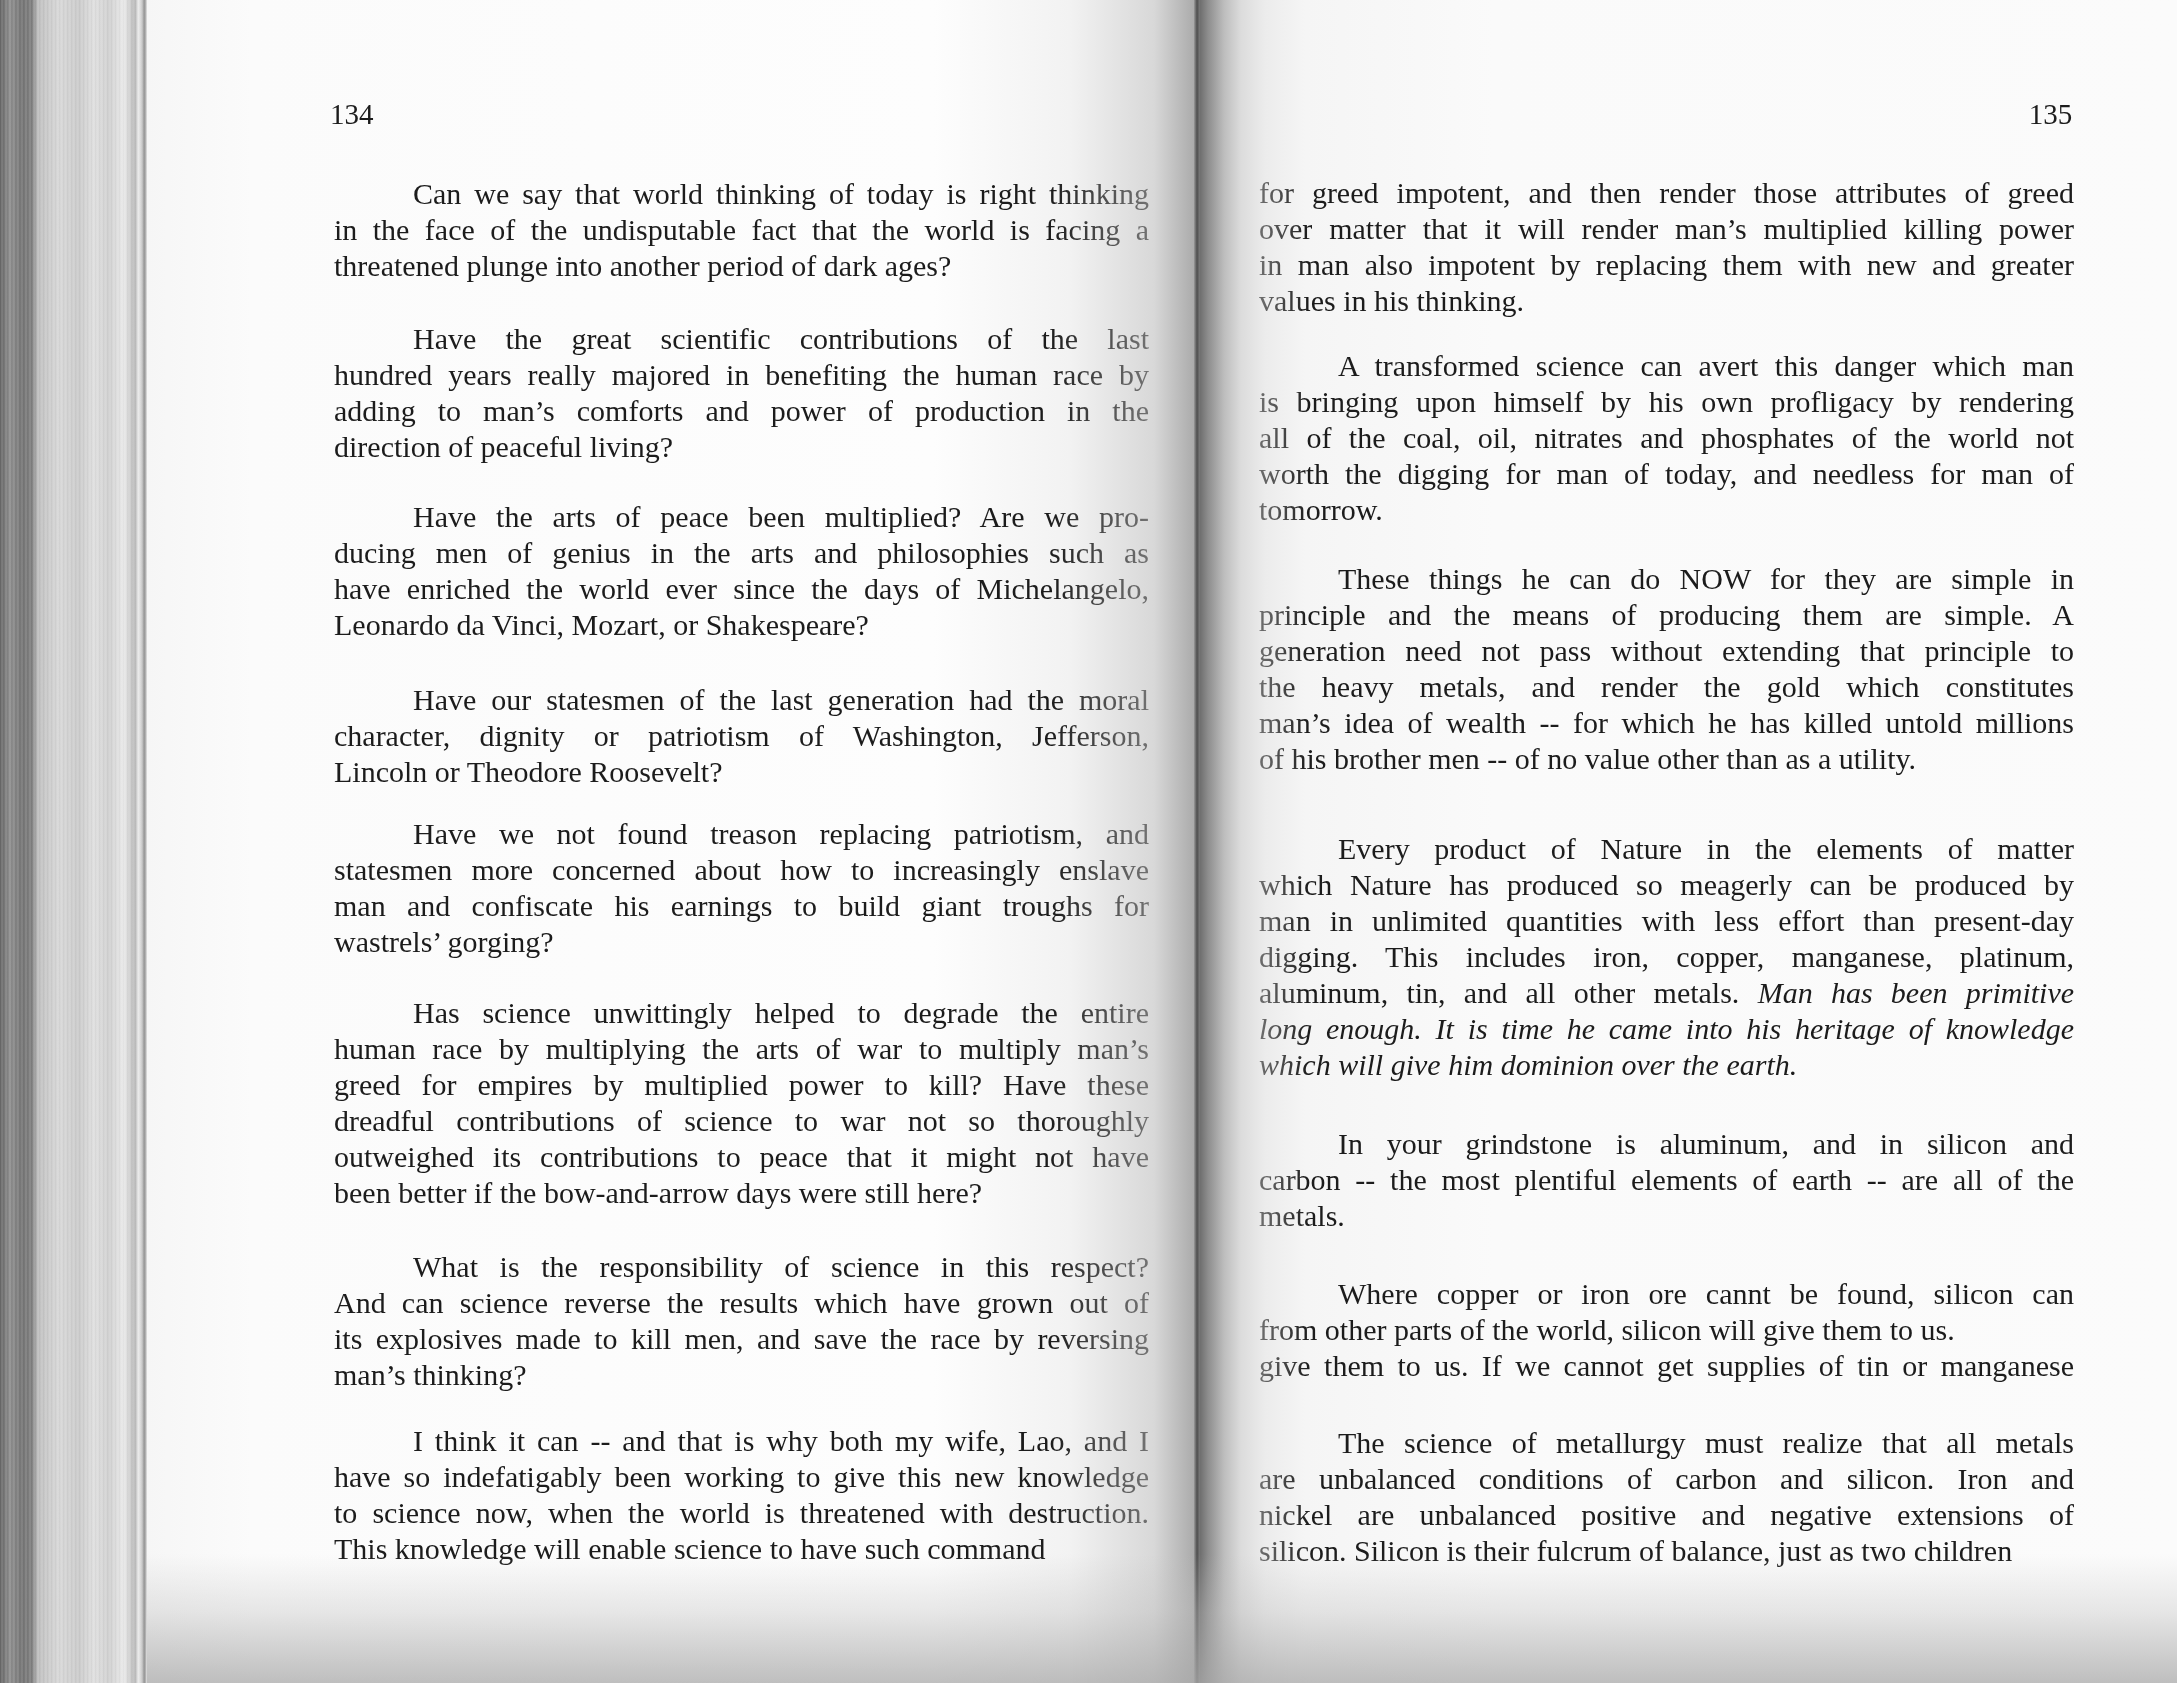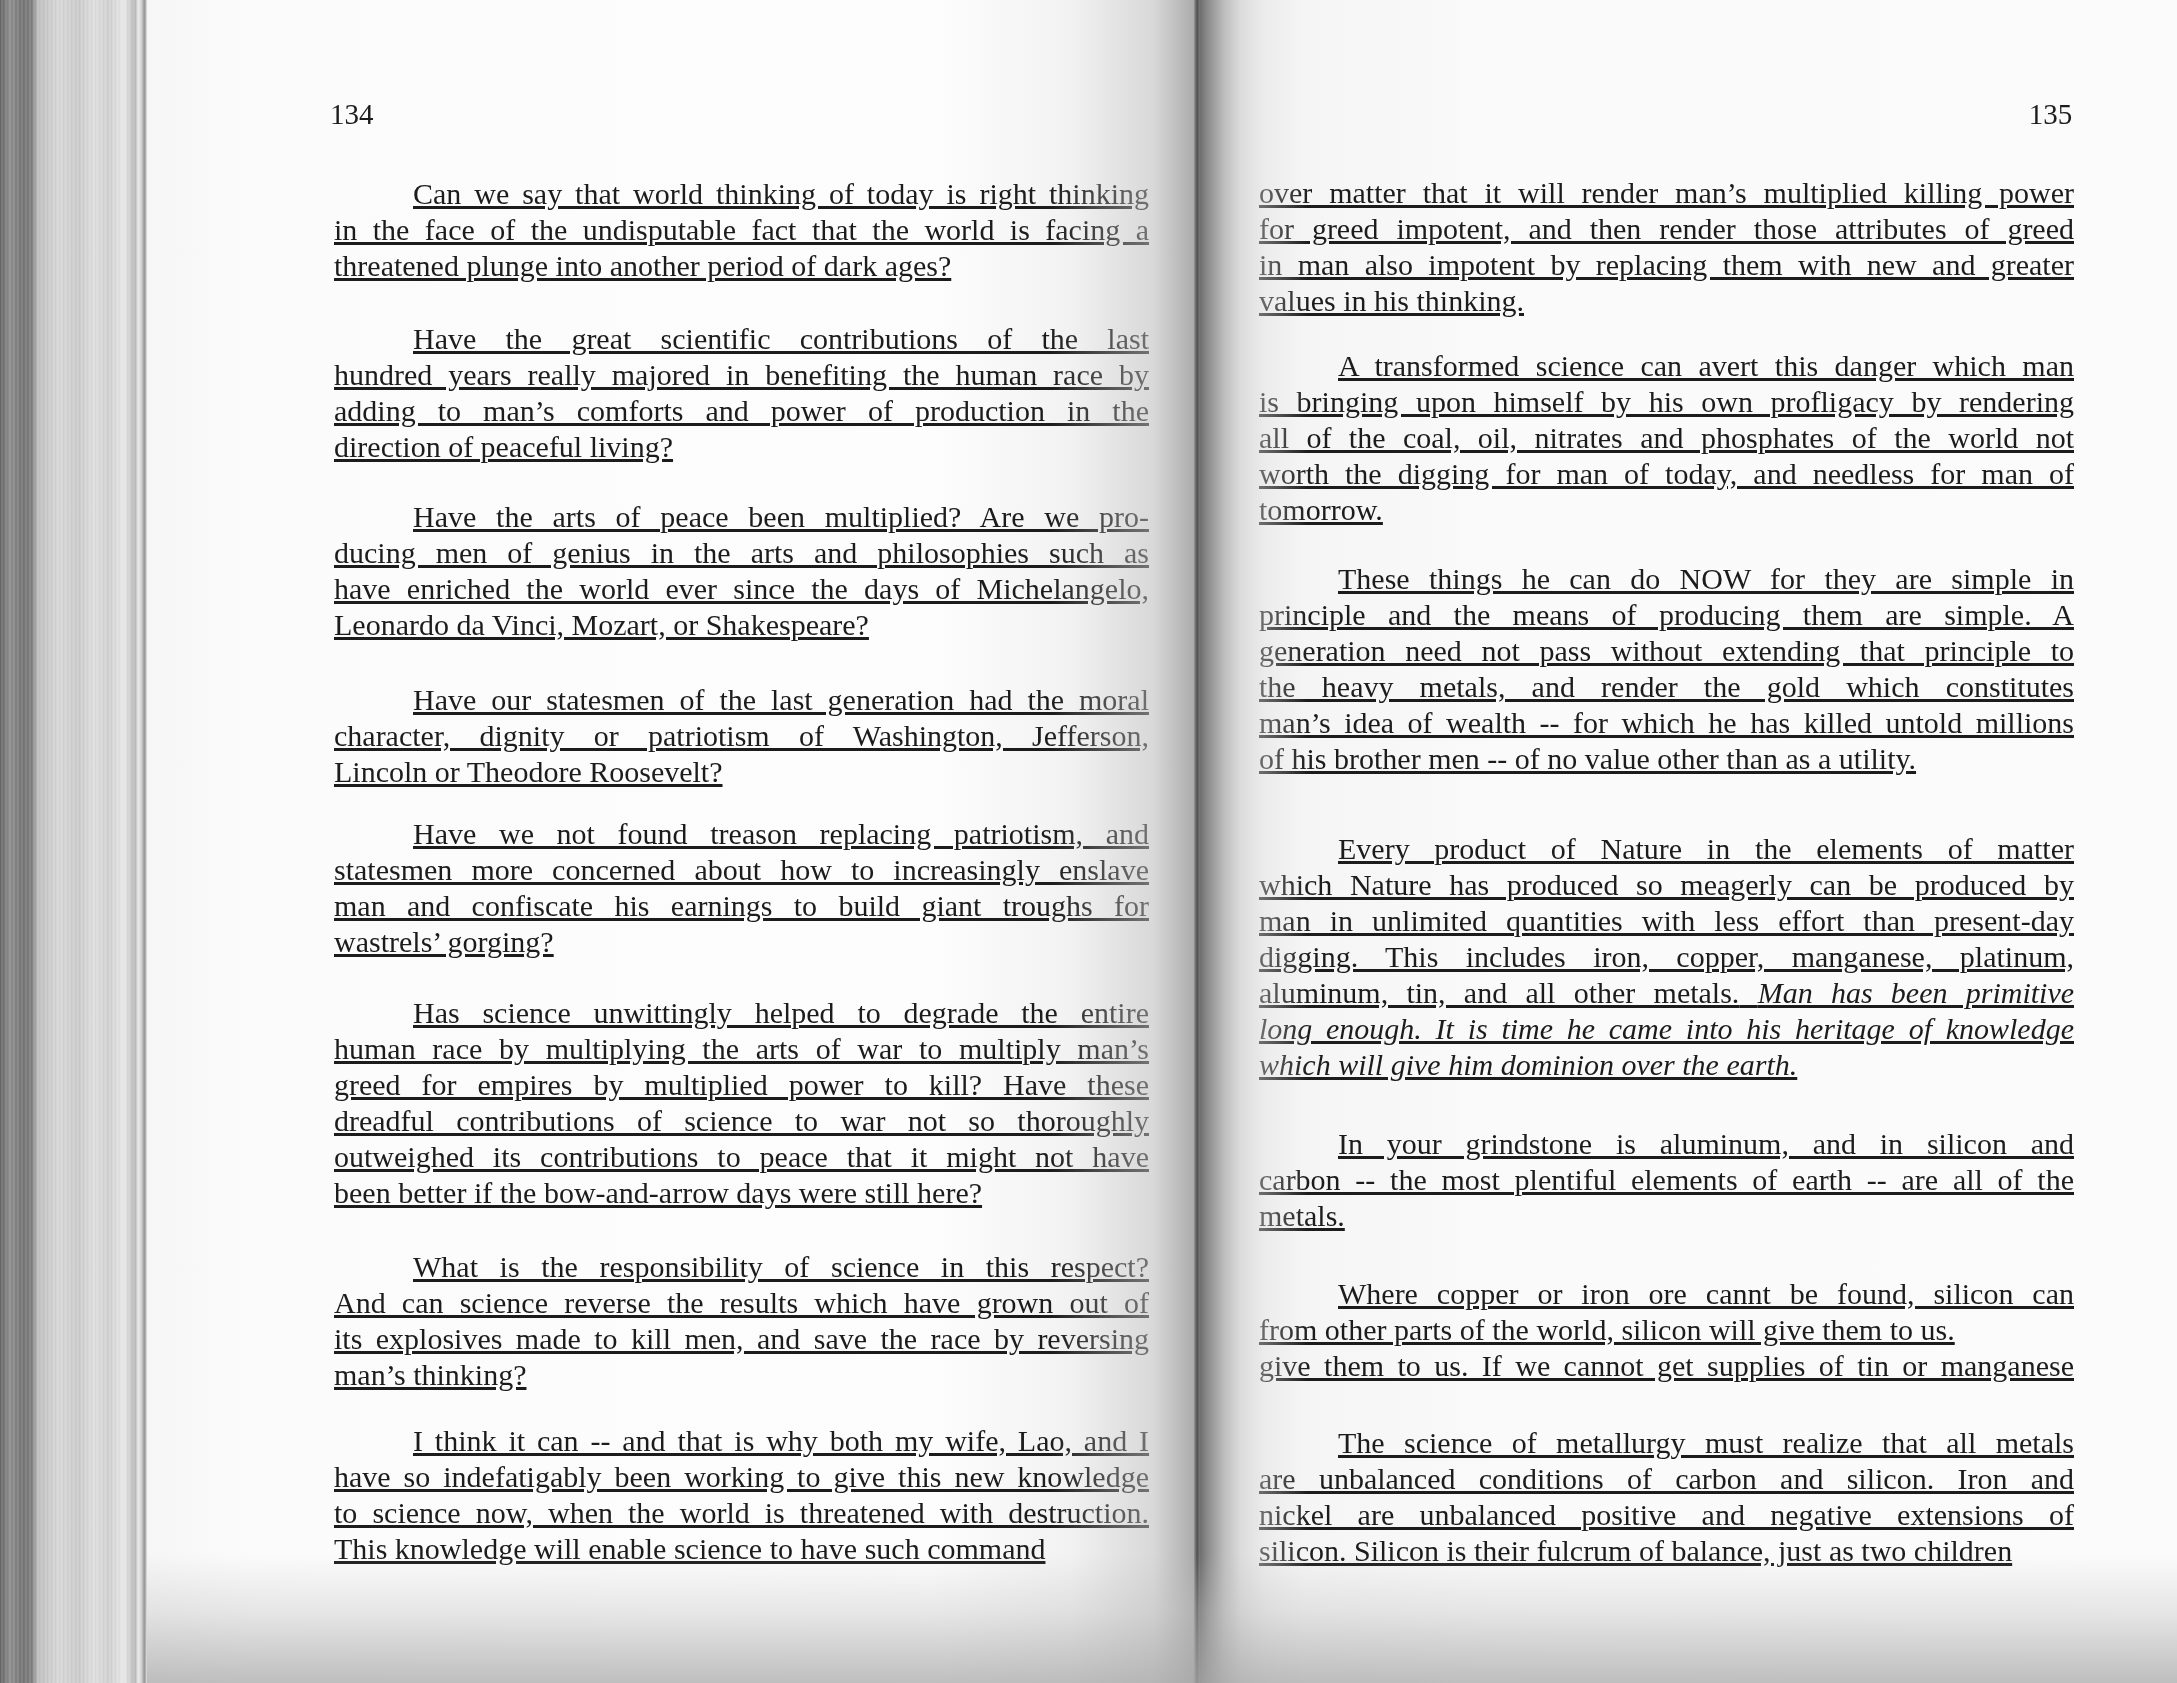--- a/index.html
+++ b/index.html
@@ -41,21 +41,21 @@
     background: linear-gradient(180deg, rgba(200,200,200,0) 0%, rgba(190,190,190,0.35) 45%, rgba(170,170,170,0.75) 100%);
     pointer-events: none;
   }
   .page-number {
     position: absolute; top: 97px; font-size: 29px; line-height: 34px; text-align: right;
   }
   .page-number.left { left: 330px; }
   .page-number.right { left: 2025px; width: 51px; text-align: center; }
 
   .para {
-    position: absolute; font-size: 30px; line-height: 36px; margin: 0; text-decoration: underline;
+    position: absolute; font-size: 30px; line-height: 36px; margin: 0;
   }
   .para.left-col { left: 334px; width: 815px; }
   .para.right-col { left: 1259px; width: 815px; }
   .line {
     display: block; height: 36px; white-space: nowrap;
     text-align: justify; text-align-last: justify;
   }
   .line.indent { padding-left: 79px; }
   .line.last { text-align-last: left; }
   .italic { font-style: italic; }
@@ -120,22 +120,22 @@
     <div class="para left-col" style="top: 1423px;">
       <span class="line indent fade-right">I think it can -- and that is why both my wife, Lao, and I</span>
       <span class="line fade-right">have so indefatigably been working to give this new knowledge</span>
       <span class="line fade-right">to science now, when the world is threatened with destruction.</span>
       <span class="line last fade-right">This knowledge will enable science to have such command</span>
     </div>
   </div>
 
 <div id="right-col">
     <div class="para right-col" style="top: 175px;">
+      <span class="line fade-left">for greed impotent, and then render those attributes of greed</span>
       <span class="line fade-left">over matter that it will render man’s multiplied killing power</span>
-      <span class="line fade-left">for greed impotent, and then render those attributes of greed</span>
       <span class="line fade-left">in man also impotent by replacing them with new and greater</span>
       <span class="line last fade-left">values in his thinking.</span>
     </div>
     <div class="para right-col" style="top: 348px;">
       <span class="line indent fade-left">A transformed science can avert this danger which man</span>
       <span class="line fade-left">is bringing upon himself by his own profligacy by rendering</span>
       <span class="line fade-left">all of the coal, oil, nitrates and phosphates of the world not</span>
       <span class="line fade-left">worth the digging for man of today, and needless for man of</span>
       <span class="line last fade-left">tomorrow.</span>
     </div>

